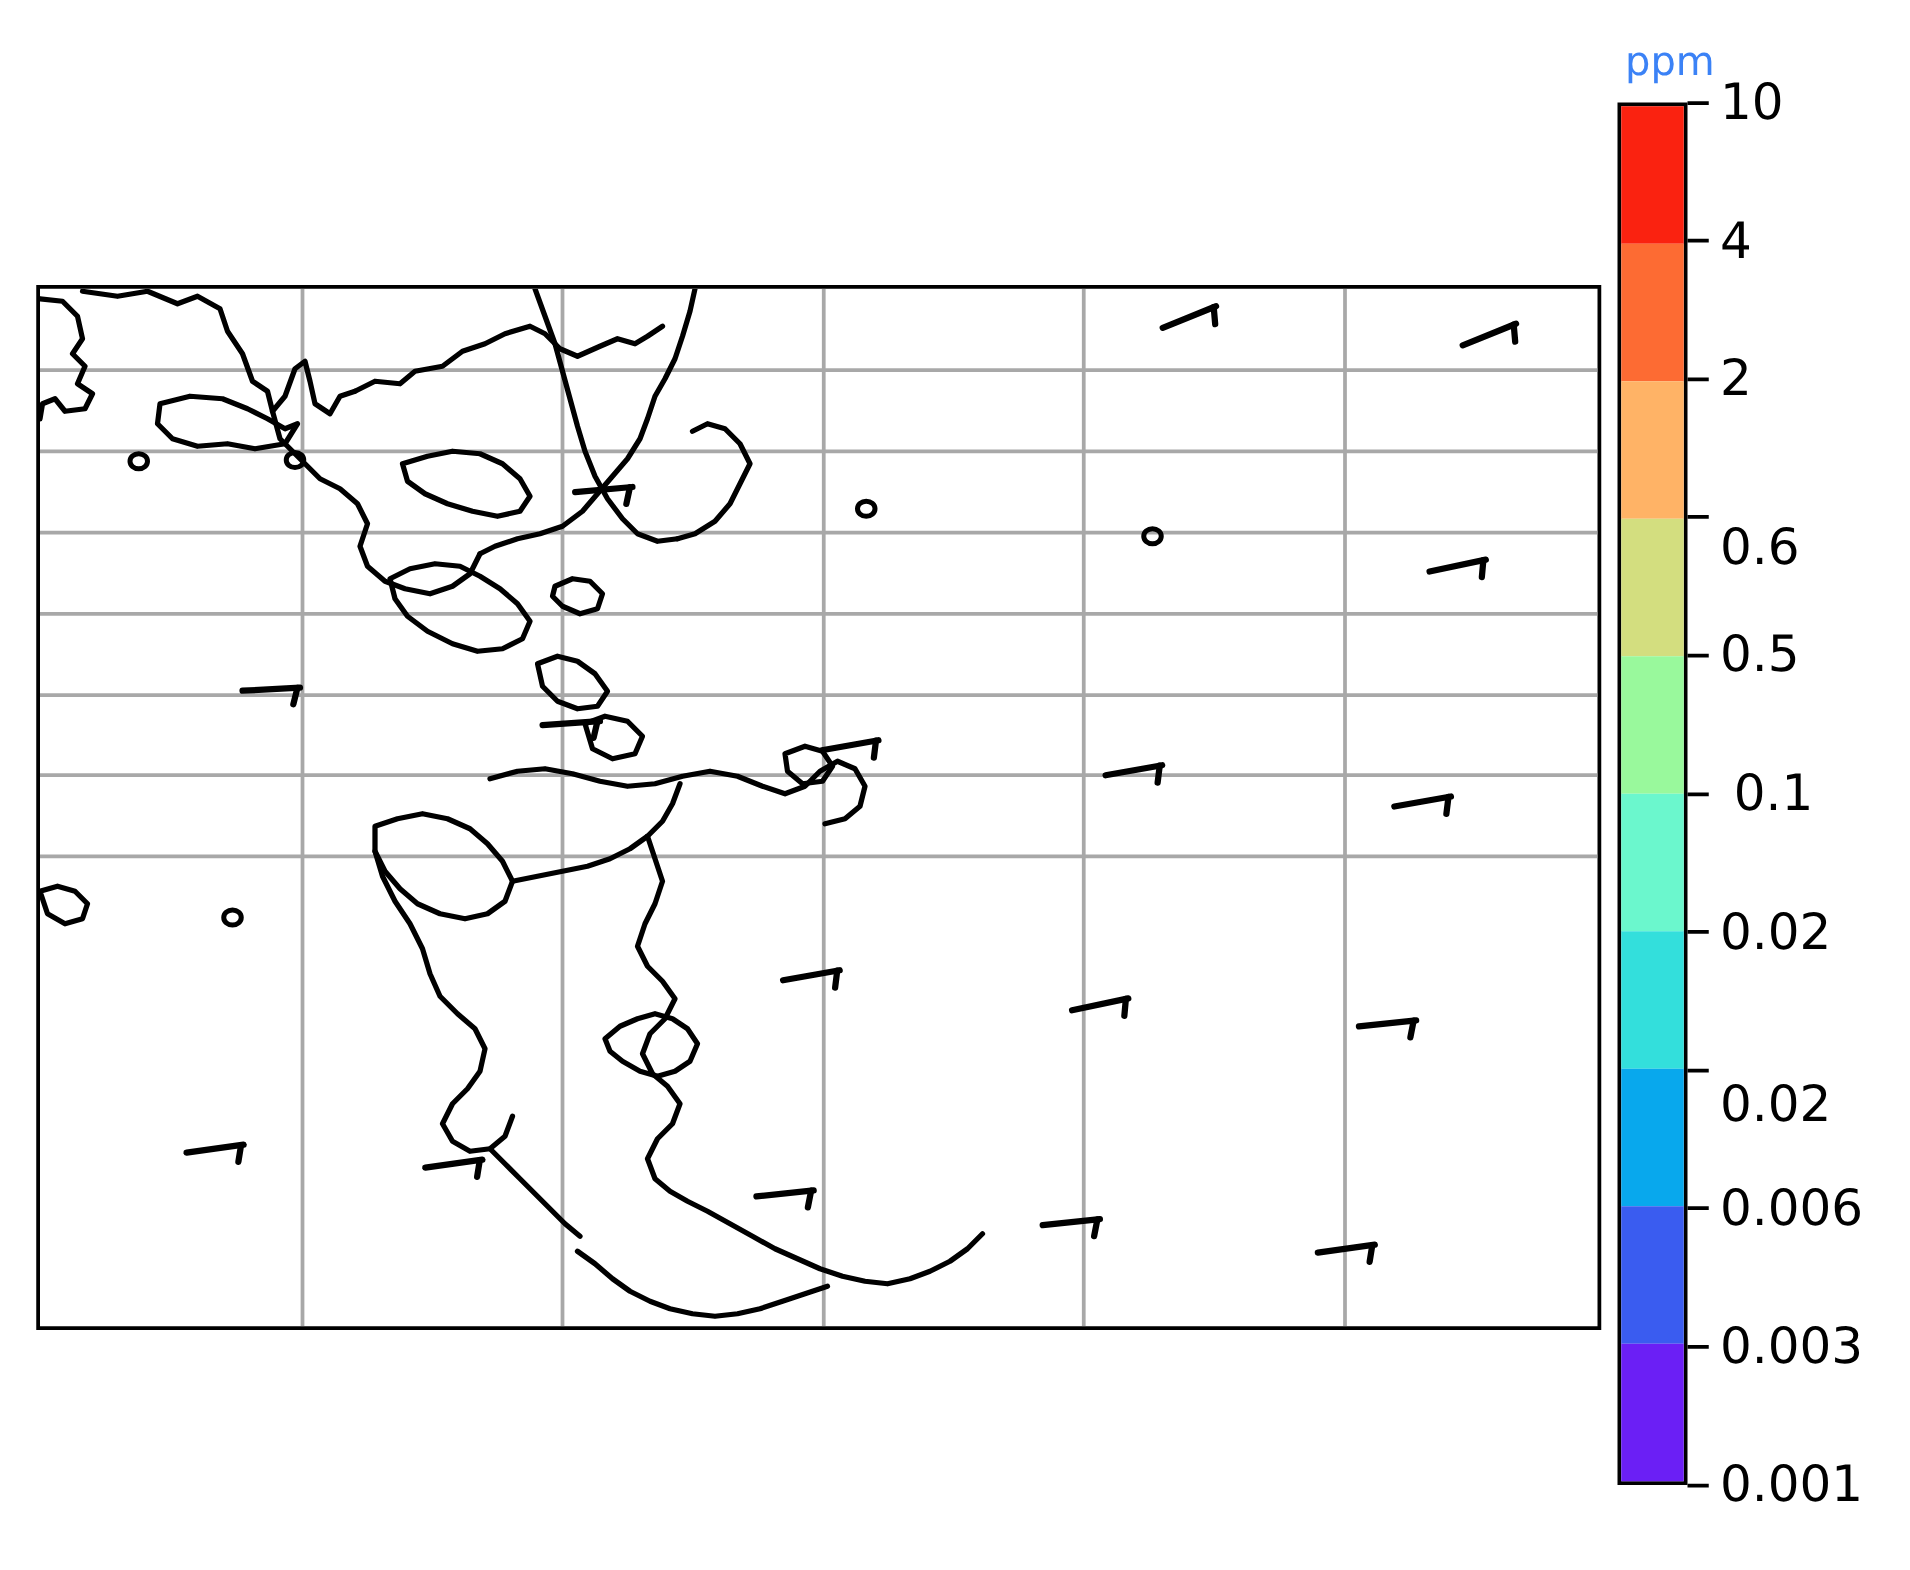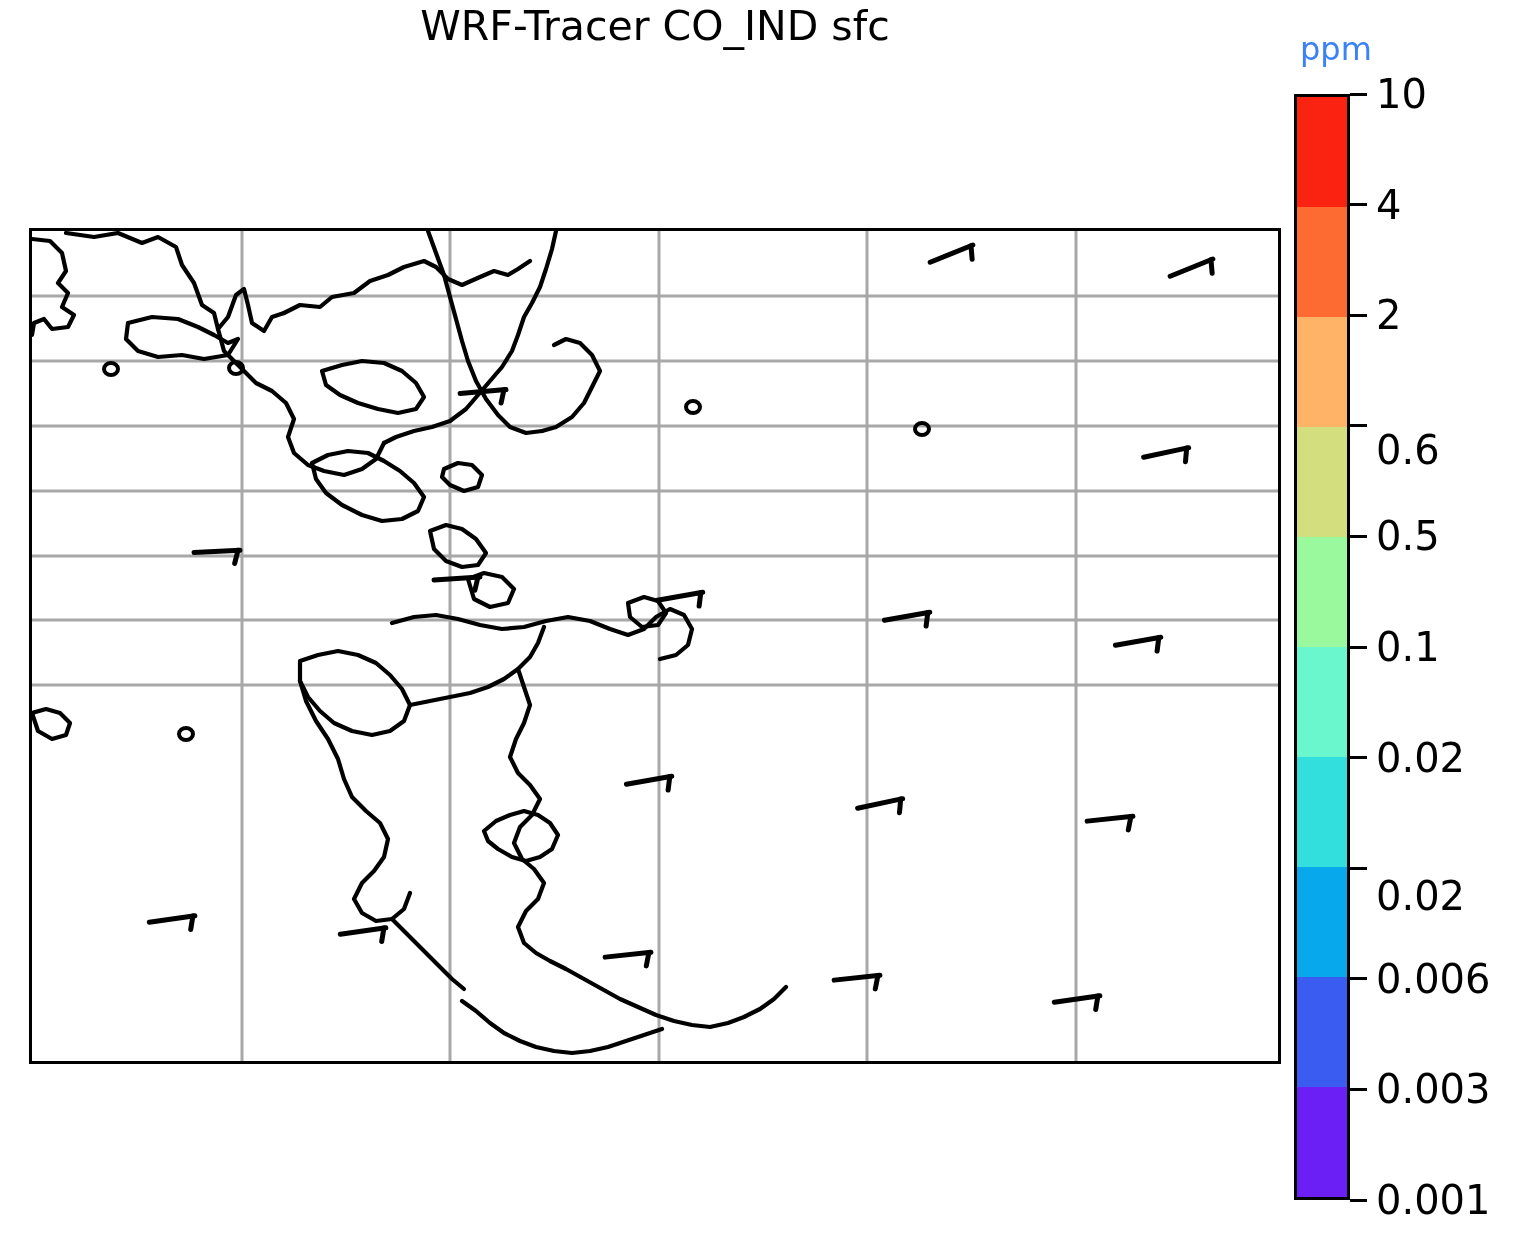--- a/index.html
+++ b/index.html
@@ -9,35 +9,34 @@
   
   #title-block{position:absolute;left:0;top:98;width:1310px;text-align:center;}
   #title-block div{font-size:41px;line-height:53px;color:#000;white-space:nowrap;}
 
   
   #map-frame{position:absolute;left:29px;top:228px;width:1252px;height:836px;
              border:3px solid #000;box-sizing:border-box;background:#fff;overflow:hidden;}
   #map-svg{position:absolute;left:0;top:0;width:100%;height:100%;display:block;}
 
   
-  #colorbar-group{position:absolute;left:1294px;top:94px;width:56px;height:1106px;}
+  #colorbar-group{position:absolute;left:1294px;top:82px;width:56px;height:1106px;}
   #colorbar-bar{position:absolute;left:0;top:0;width:56px;height:1106px;
                 border:3px solid #000;box-sizing:border-box;display:flex;flex-direction:column;}
   .cb-band{flex:1 1 0;width:100%;}
   #cb-unit{position:absolute;left:1300px;top:30px;font-size:32px;color:#3b82f6;
            white-space:nowrap;}
   .cb-tick{position:absolute;left:56px;width:17px;height:3px;background:#000;}
   .cb-label{position:absolute;left:82px;font-size:40px;color:#000;
             white-space:nowrap;transform:translateY(-50%);}
 </style>
 </head>
 <body>
 
 <div id="title-block">
-  <div>WRF-Tracer CO_IND sfc</div>
 </div>
 
 <div id="map-frame">
   <svg id="map-svg" viewBox="0 0 1246 830" preserveAspectRatio="none">
 
     <g id="gridlines" stroke="#A8A8A8" stroke-width="3" fill="none">
         <line x1="210" y1="0" x2="210" y2="830"></line>
         <line x1="418" y1="0" x2="418" y2="830"></line>
         <line x1="627" y1="0" x2="627" y2="830"></line>
         <line x1="835" y1="0" x2="835" y2="830"></line>
@@ -238,21 +237,21 @@
     <div class="cb-label" style="top: 0px;">10</div>
     <div class="cb-tick" style="top: 109.1px;"></div>
     <div class="cb-label" style="top: 110.6px;">4</div>
     <div class="cb-tick" style="top: 219.7px;"></div>
     <div class="cb-label" style="top: 221.2px;">2</div>
     <div class="cb-tick" style="top: 330.3px;"></div>
     <div class="cb-label" style="top: 331.8px; margin-top: 24px;">0.6</div>
     <div class="cb-tick" style="top: 440.9px;"></div>
     <div class="cb-label" style="top: 442.4px;">0.5</div>
     <div class="cb-tick" style="top: 551.5px;"></div>
-    <div class="cb-label" style="top: 553px;">0.1</div>
+    <div class="cb-label" style="top: 553px; margin-left: 11px;">0.1</div>
     <div class="cb-tick" style="top: 662.1px;"></div>
     <div class="cb-label" style="top: 663.6px;">0.02</div>
     <div class="cb-tick" style="top: 772.7px;"></div>
     <div class="cb-label" style="top: 774.2px; margin-top: 28px;">0.02</div>
     <div class="cb-tick" style="top: 883.3px;"></div>
     <div class="cb-label" style="top: 884.8px;">0.006</div>
     <div class="cb-tick" style="top: 993.9px;"></div>
     <div class="cb-label" style="top: 995.4px;">0.003</div>
     <div class="cb-tick" style="top: 1104.5px;"></div>
     <div class="cb-label" style="top: 1106px;">0.001</div>

